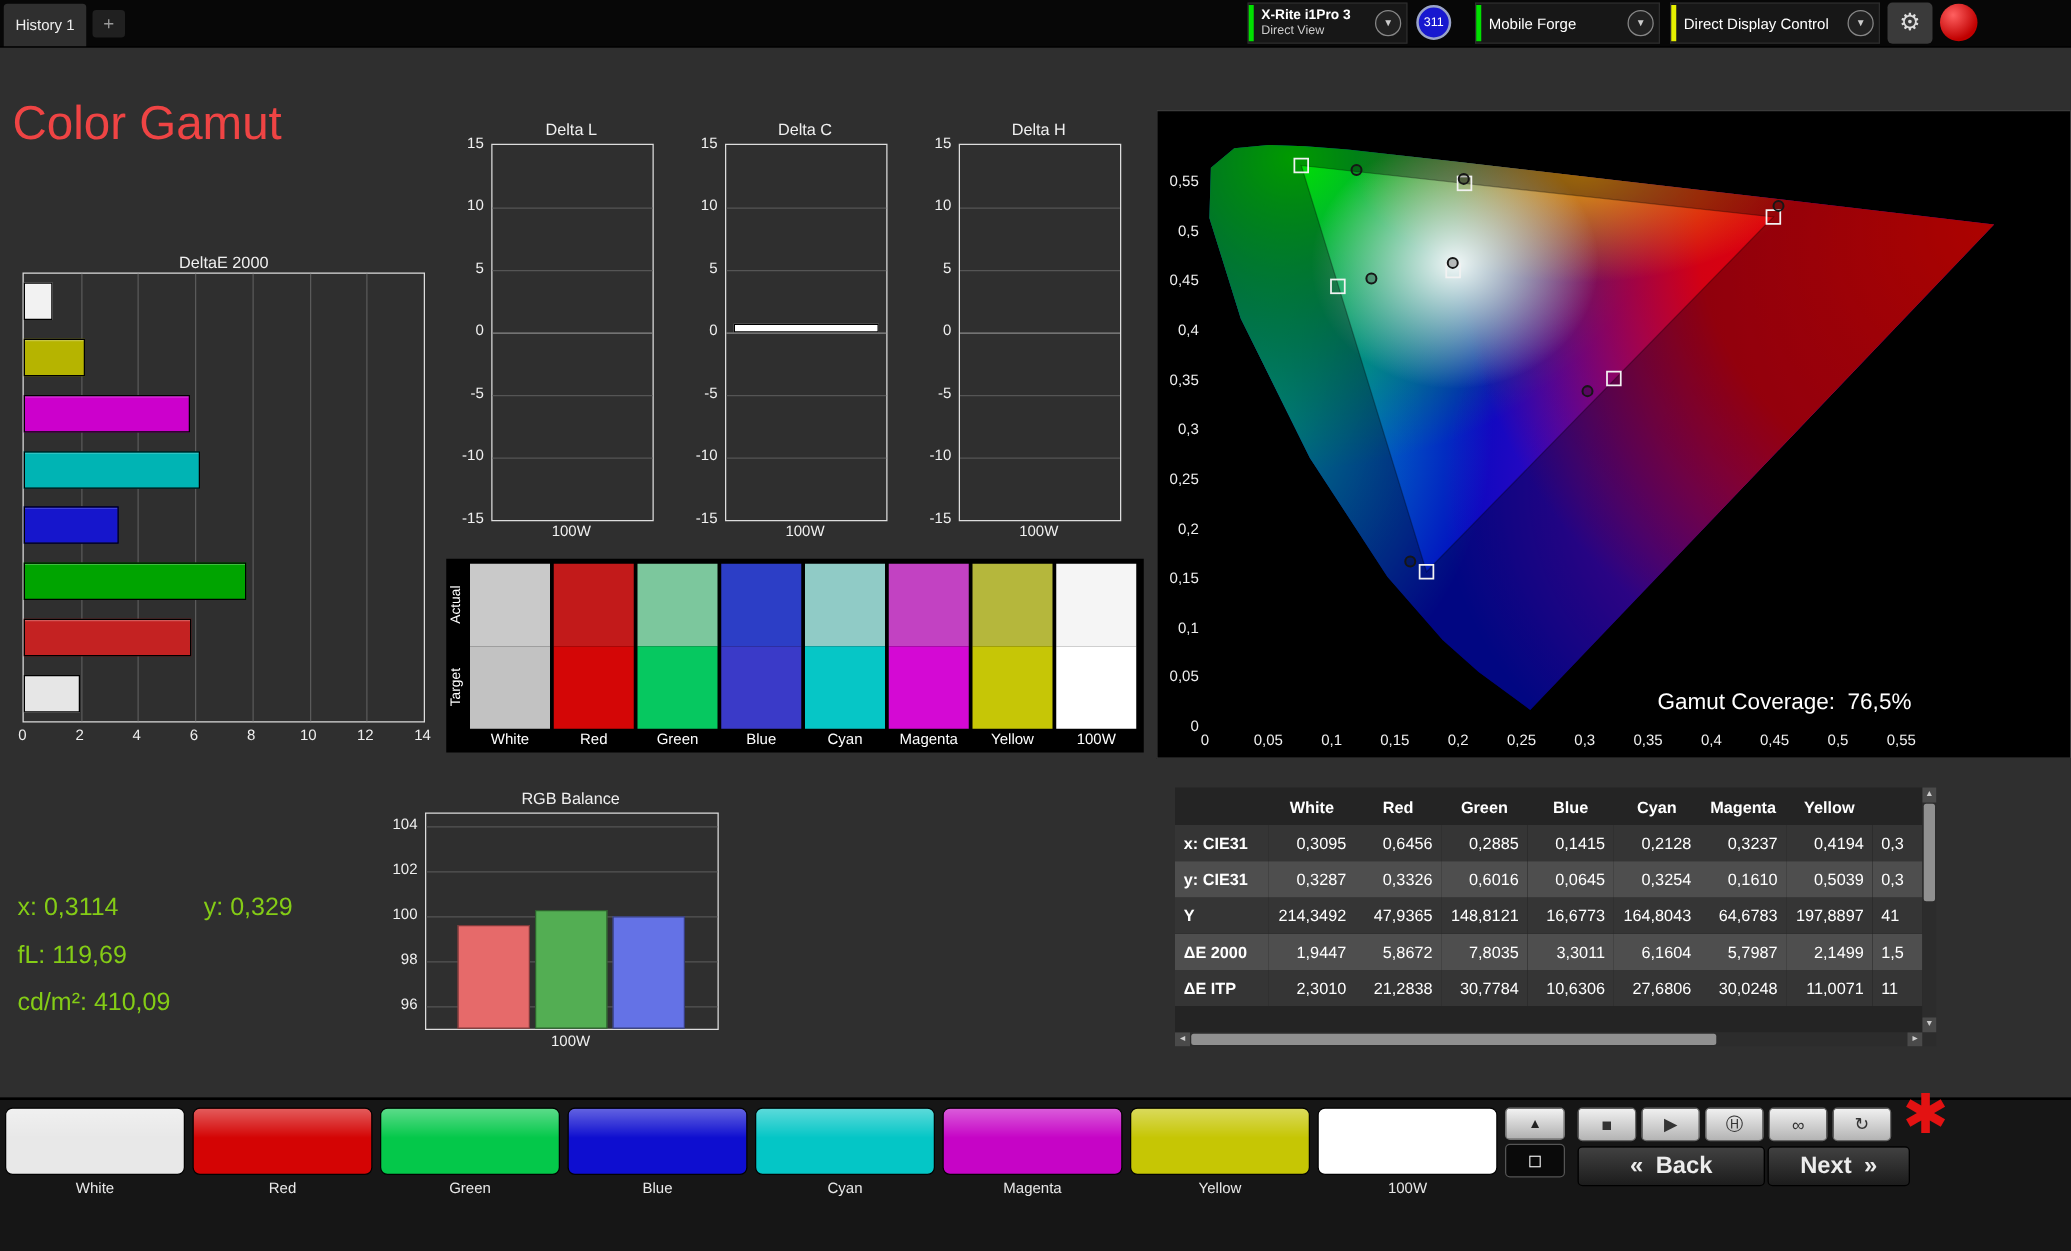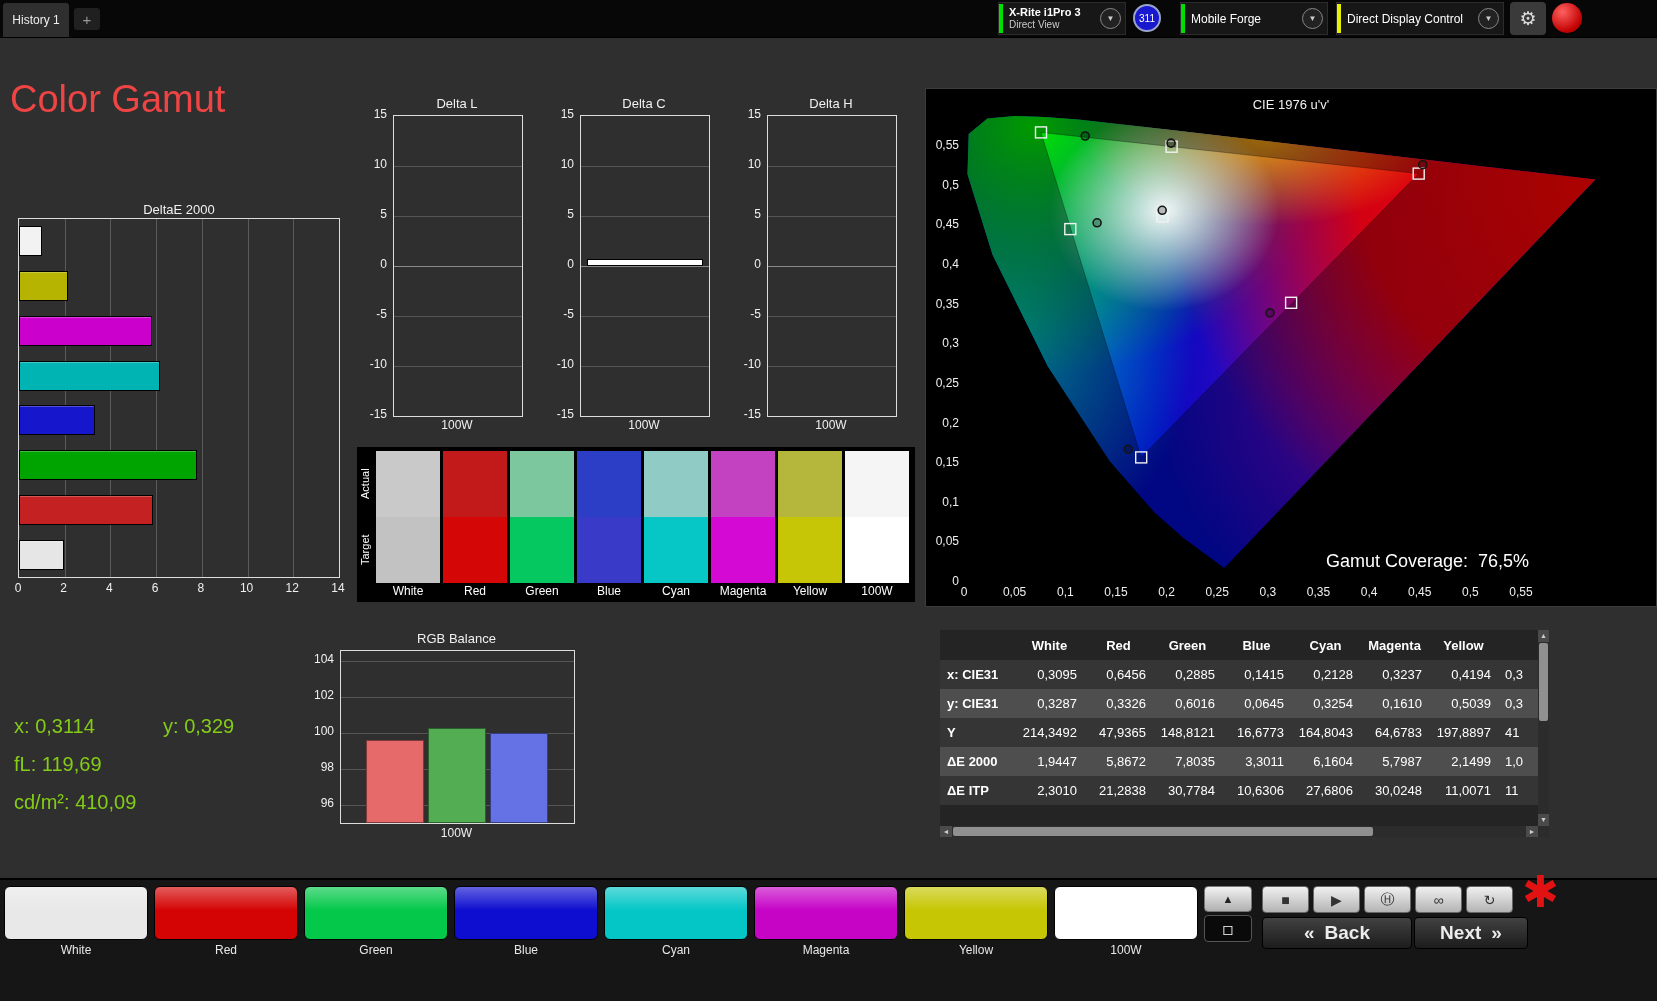--- a/index.html
+++ b/index.html
@@ -303,21 +303,20 @@
         </div>
         <div class="swcol">
           <div class="sw" style="background: rgb(245, 245, 245);"></div>
           <div class="sw" style="background: rgb(255, 255, 255);"></div>
           <div class="swlab">100W</div>
         </div>
       </div>
   </section>
 
   <section class="ciepanel">
-    <div class="chart-title">CIE 1976 u'v'</div>
     <div class="cie-yaxis">
         <div class="cie-ytick" style="top: 463px;">0</div>
         <div class="cie-ytick" style="top: 423.4px;">0,05</div>
         <div class="cie-ytick" style="top: 383.7px;">0,1</div>
         <div class="cie-ytick" style="top: 344.1px;">0,15</div>
         <div class="cie-ytick" style="top: 304.5px;">0,2</div>
         <div class="cie-ytick" style="top: 264.9px;">0,25</div>
         <div class="cie-ytick" style="top: 225.2px;">0,3</div>
         <div class="cie-ytick" style="top: 185.6px;">0,35</div>
         <div class="cie-ytick" style="top: 146px;">0,4</div>
@@ -503,21 +502,21 @@
           </tr>
           <tr>
             <th>ΔE 2000</th>
             <td>1,9447</td>
             <td>5,8672</td>
             <td>7,8035</td>
             <td>3,3011</td>
             <td>6,1604</td>
             <td>5,7987</td>
             <td>2,1499</td>
-            <td class="partial">1,0</td>
+            <td class="partial">1,5</td>
           </tr>
           <tr>
             <th>ΔE ITP</th>
             <td>2,3010</td>
             <td>21,2838</td>
             <td>30,7784</td>
             <td>10,6306</td>
             <td>27,6806</td>
             <td>30,0248</td>
             <td>11,0071</td>

